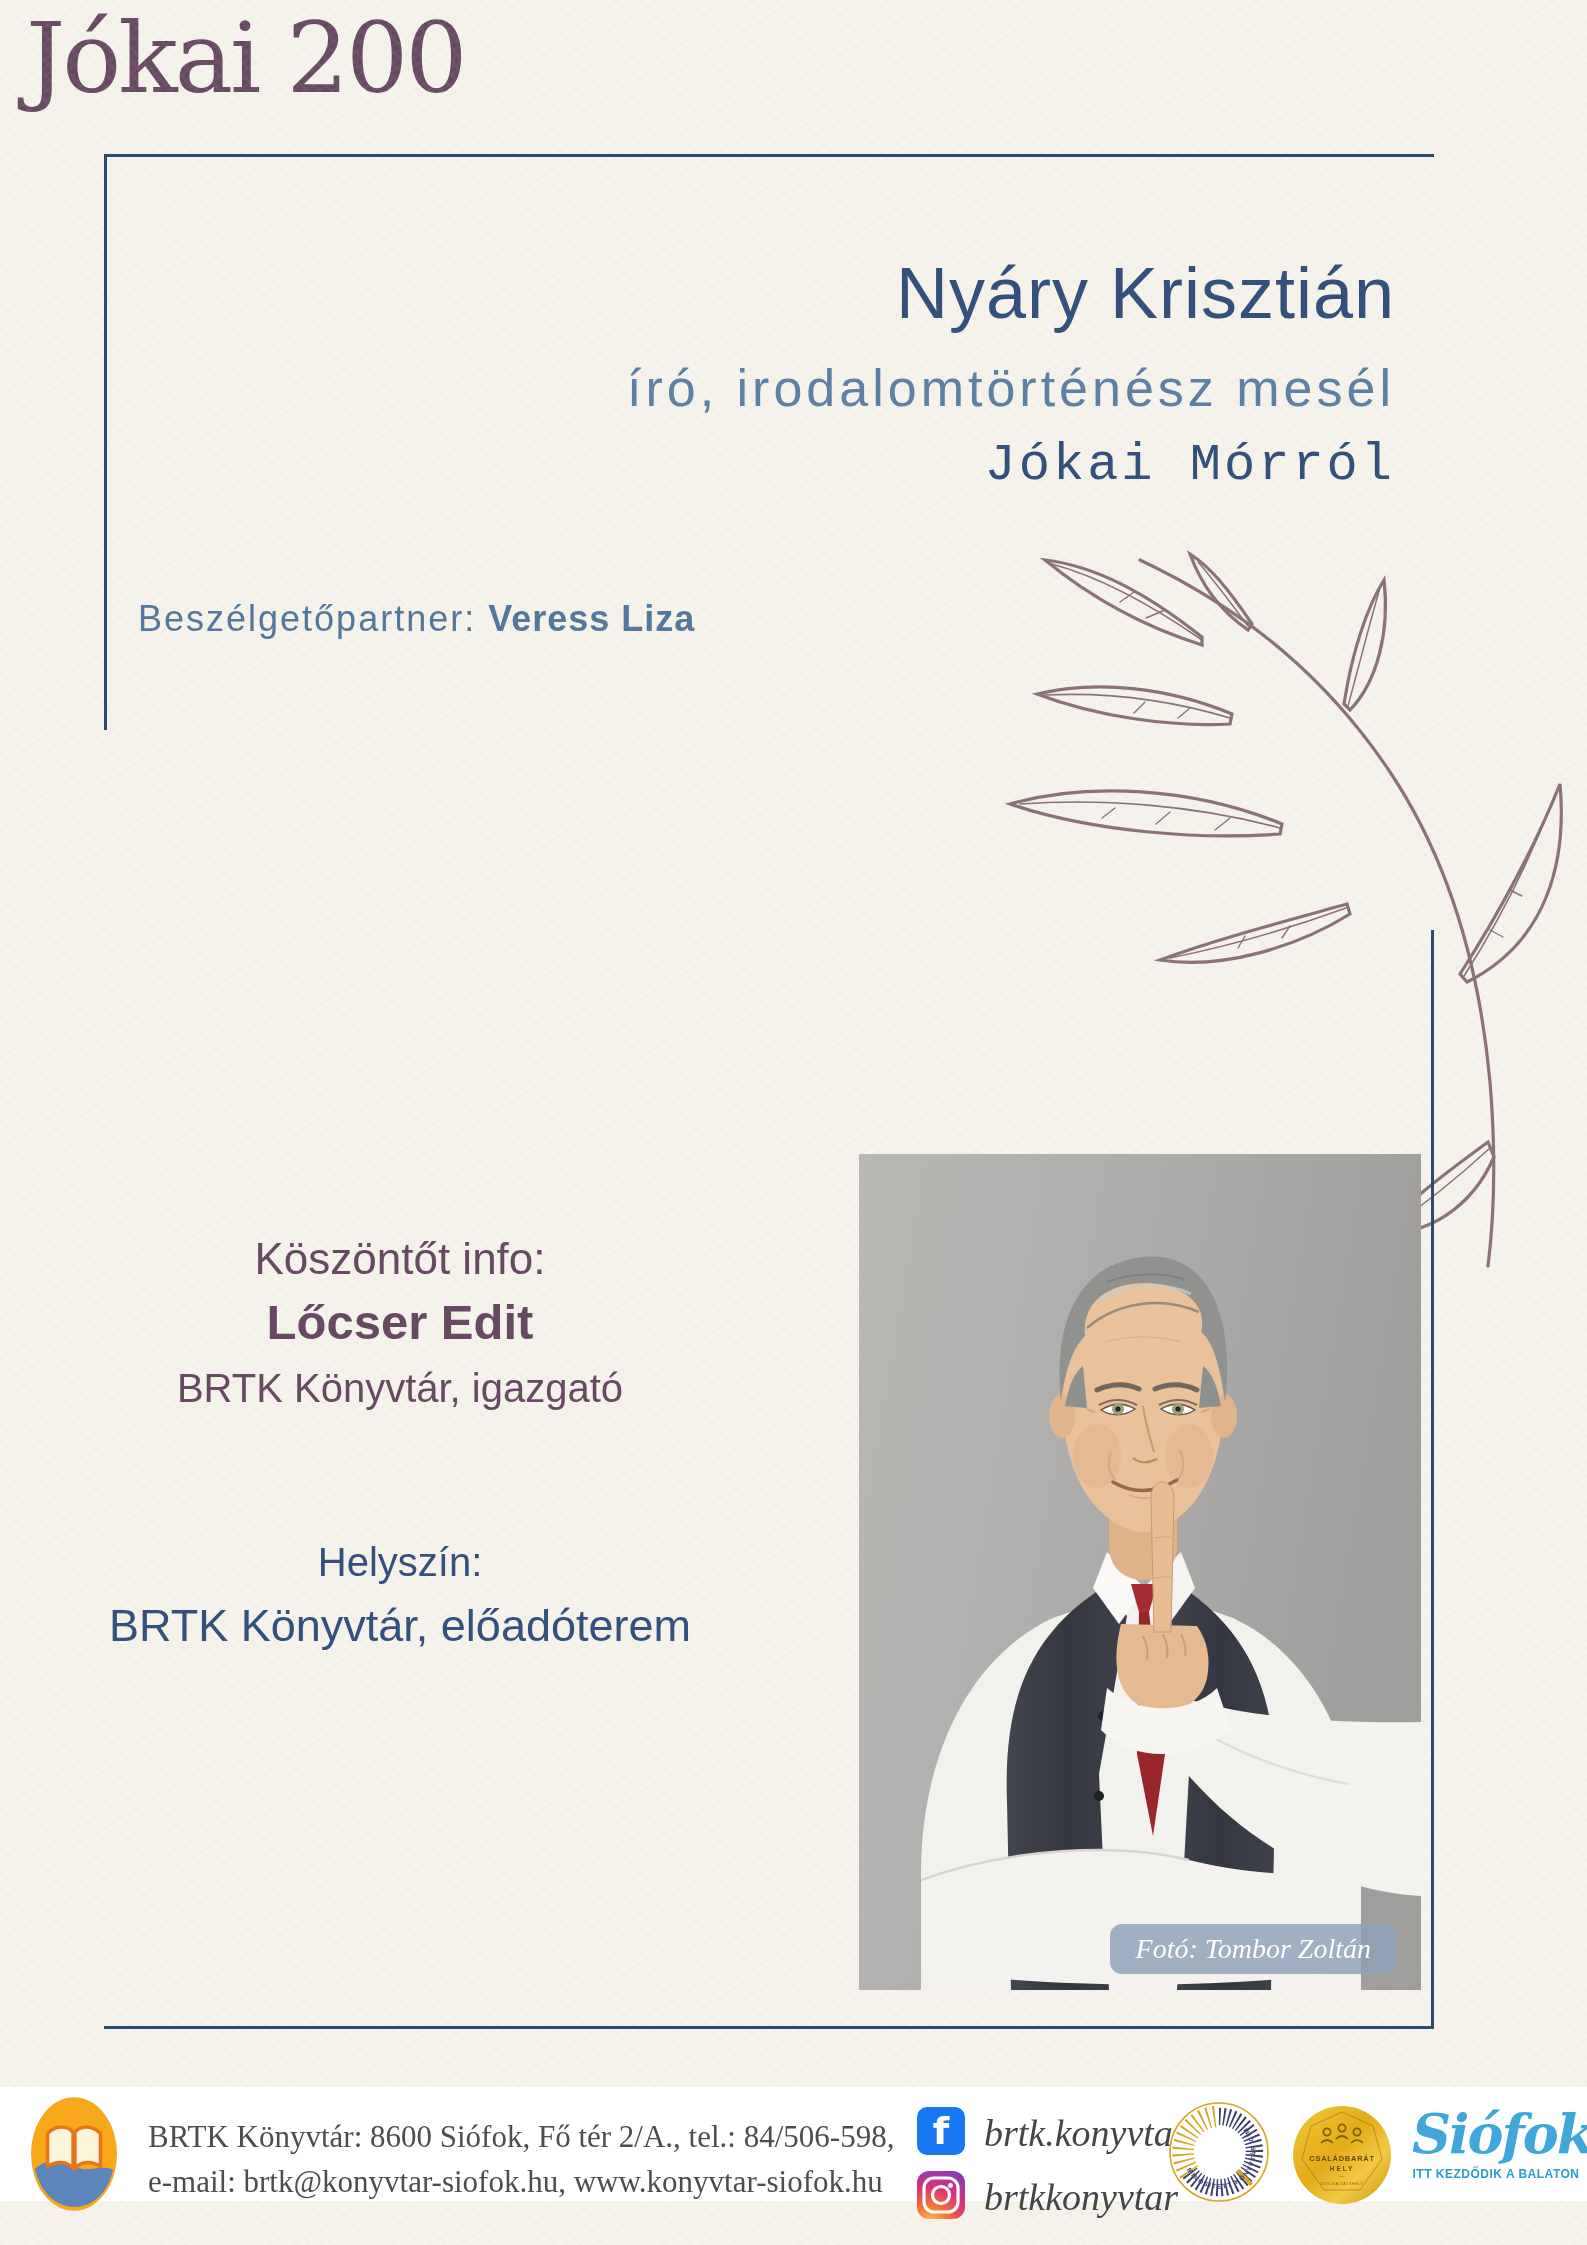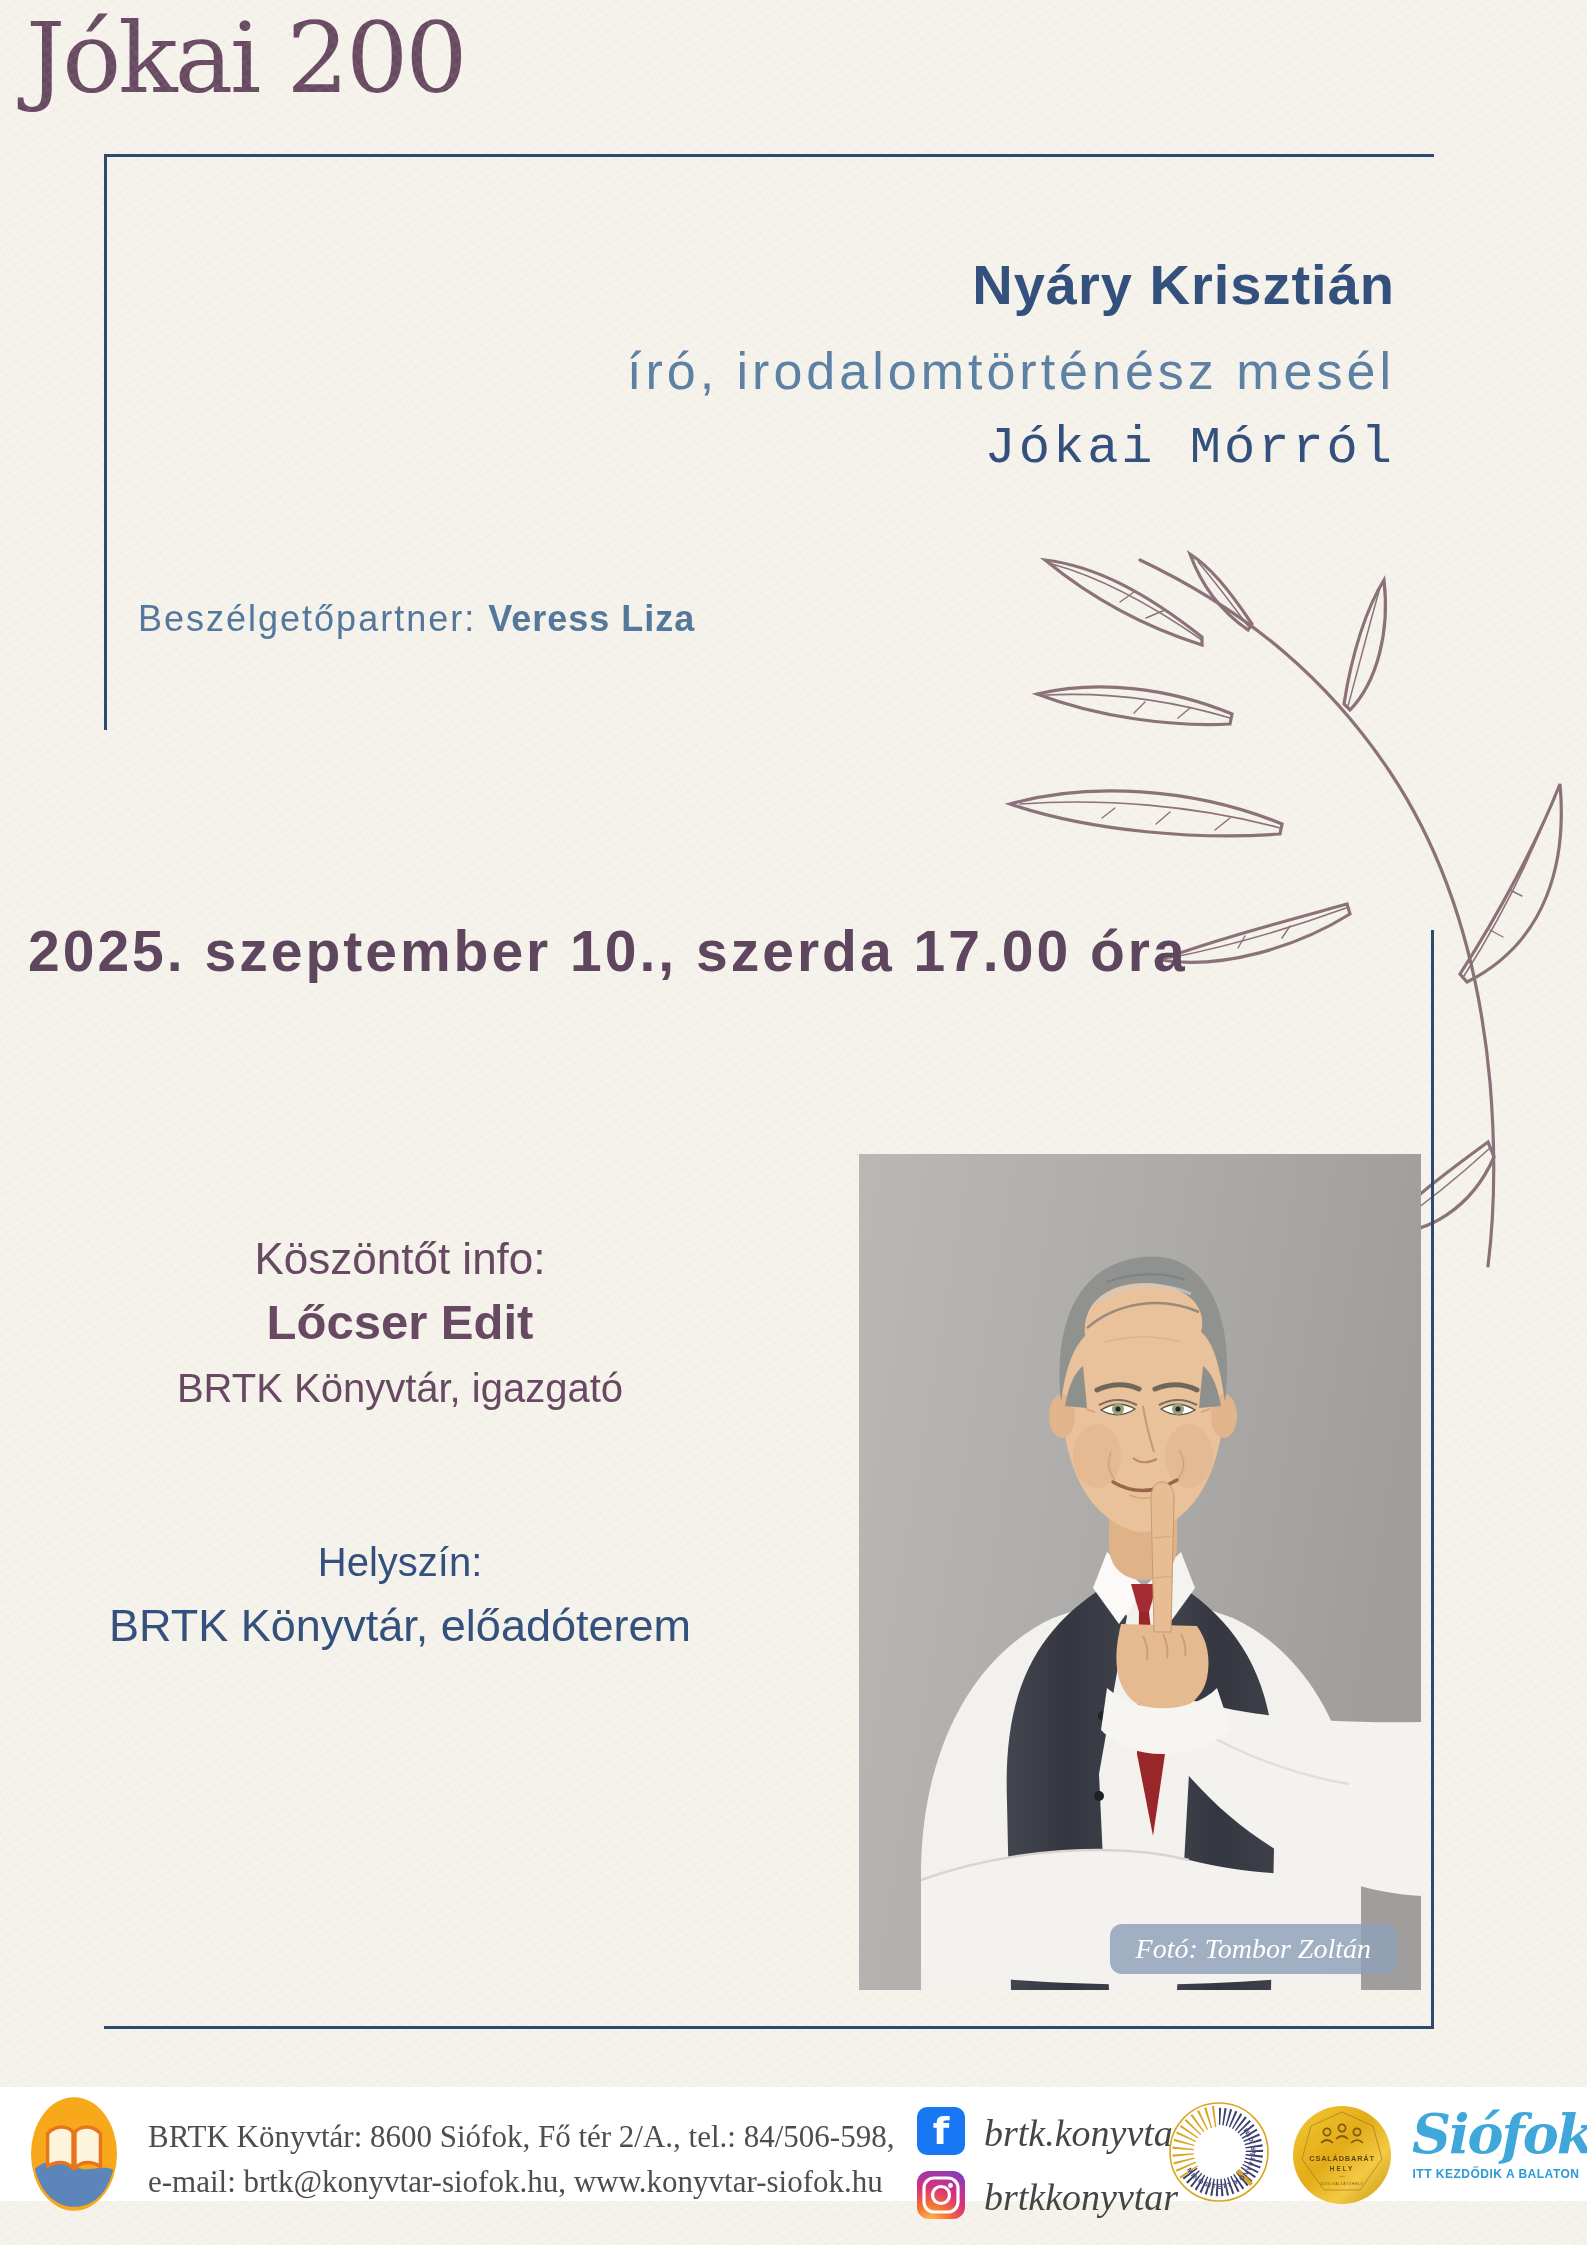--- a/index.html
+++ b/index.html
@@ -13,21 +13,21 @@
   .brand{left:26px;top:0px;font-family:"DejaVu Serif",serif;font-size:98px;font-weight:400;
          color:var(--plum,#684962);letter-spacing:-3px;line-height:1.2;}
   
   .frame{background:var(--navy,#2d4b70);z-index:4;}
   .frame-top{left:104px;top:154px;width:1330px;height:3px;}
   .frame-left{left:104px;top:154px;width:3px;height:576px;}
   .frame-right{left:1431px;top:930px;width:3px;height:1099px;}
   .frame-bottom{left:104px;top:2026px;width:1330px;height:3px;}
   
   .headline{right:192px;top:256px;text-align:right;z-index:3;}
-  .speaker-name{font-size:56px;font-weight:bold;color:var(--navy-strong,#33517c);letter-spacing:1px;line-height:1.05;}
+  .speaker-name{font-size:72px;font-weight:normal;color:var(--navy-strong,#33517c);letter-spacing:1px;line-height:1.05;}
   .speaker-role{margin-top:26px;font-size:52px;color:var(--slate,#5d80a5);letter-spacing:4px;}
   .speaker-topic{margin-top:18px;font-size:52px;color:var(--navy-strong,#33517c);letter-spacing:3px;font-family:Liberation Mono, monospace;}
   .moderator{left:138px;top:598px;font-size:36px;color:var(--slate2,#54789b);letter-spacing:2px;z-index:3;}
   .moderator b{font-weight:bold;letter-spacing:1px;}
   .datetime{left:28px;top:918px;font-size:57px;font-weight:bold;color:var(--plum-date,#5f465f);letter-spacing:3px;z-index:3;}
   
   .col{left:70px;width:660px;text-align:center;z-index:3;}
   .greet-label{top:1234px;font-size:44px;color:var(--plum,#684962);}
   .greet-name{top:1294px;font-size:49px;font-weight:bold;color:var(--plum,#684962);}
   .greet-role{top:1366px;font-size:40px;color:var(--plum,#684962);}
@@ -106,21 +106,20 @@
   </svg>
 
   <div class="abs headline">
     <div class="speaker-name">Nyáry Krisztián</div>
     <div class="speaker-role">író, irodalomtörténész mesél</div>
     <div class="speaker-topic">Jókai Mórról</div>
   </div>
 
   <div class="abs moderator"><span>Beszélgetőpartner: </span><b>Veress Liza</b></div>
 
-  <div class="abs datetime">2025. szeptember 10., szerda 17.00 óra</div>
 
   <div class="abs col greet-label">Köszöntőt info:</div>
   <div class="abs col greet-name">Lőcser Edit</div>
   <div class="abs col greet-role">BRTK Könyvtár, igazgató</div>
   <div class="abs col venue-label">Helyszín:</div>
   <div class="abs col venue-name">BRTK Könyvtár, előadóterem</div>
 
   <div class="abs photo">
     <svg width="562" height="836" viewBox="0 0 562 836" xmlns="http://www.w3.org/2000/svg">
       <defs>

